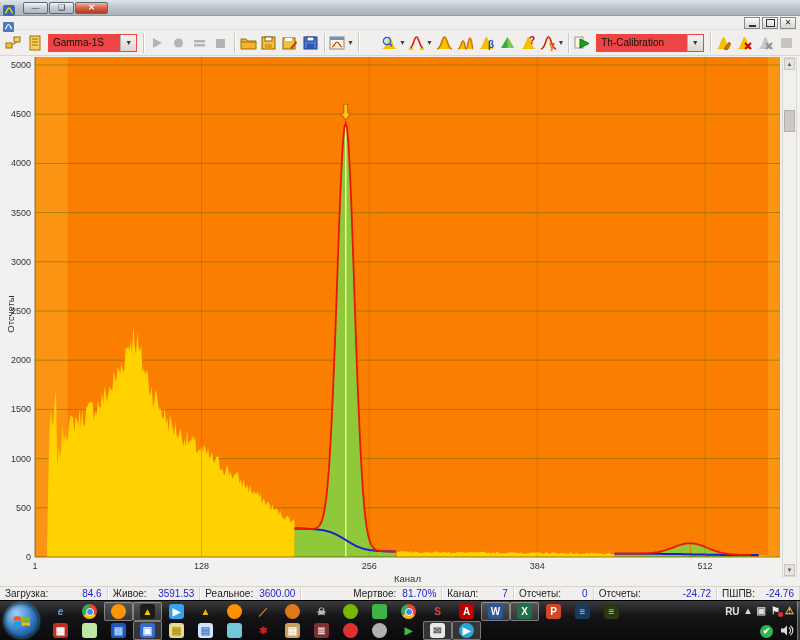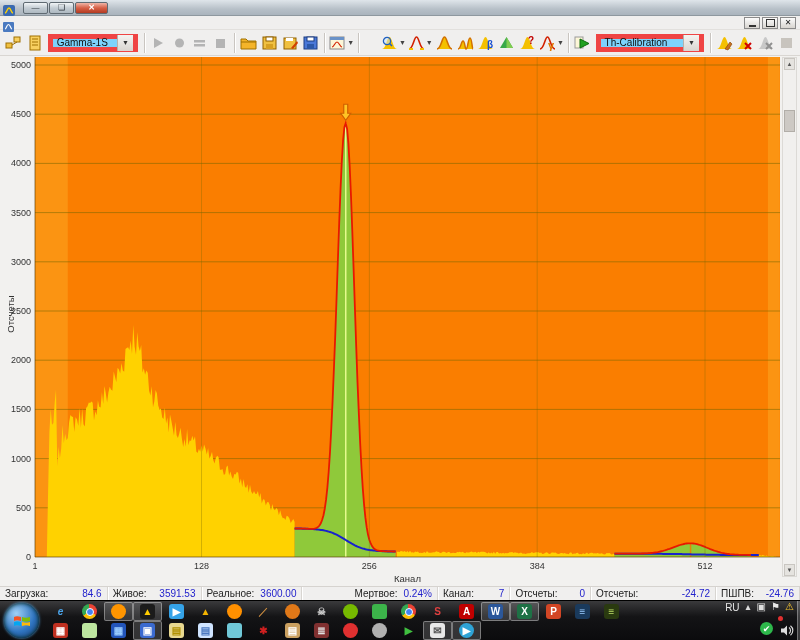--- a/index.html
+++ b/index.html
@@ -27,21 +27,21 @@
   .mdibtn .minbar{width:7px;height:2px;background:#333;margin-top:6px;}
   .mdibtn .restbox{width:7px;height:6px;border:1px solid #333;}
 
   
   .toolbar{height:26px;background:#f0efee;display:flex;align-items:center;padding:0 3px;border-bottom:1px solid #d9d6d2;box-sizing:border-box;}
   .tb-sep{width:1px;height:20px;background:#c9c5c0;margin:0 3px;box-shadow:1px 0 0 #ffffff;}
   .tb-btn{width:23px;height:22px;display:flex;align-items:center;justify-content:center;border:1px solid transparent;border-radius:2px;}
   .tb-btn svg{display:block;}
   .tb-btn.caret{width:30px;}
   .tb-caret{font-size:7px;color:#444;margin-left:1px;}
-  .combo{height:18px;background:#7dd3fc;border:5px solid #ef4444;display:flex;align-items:center;box-sizing:border-box;margin:0 3px;}
+  .combo{height:18px;background:#ef4444;border:1px solid #ef4444;display:flex;align-items:center;box-sizing:border-box;margin:0 3px;}
   .combo .cv{flex:1;font-size:10px;padding:0 4px;color:#111;white-space:nowrap;overflow:hidden;}
   .combo .cbtn{width:15px;height:16px;background:linear-gradient(#f4f3f1,#d9d5d0);border-left:1px solid #b5b1ac;
     display:flex;align-items:center;justify-content:center;font-size:7px;color:#333;}
 
   
   .plot-region{position:relative;width:800px;height:530px;background:#f2f1ef;}
   .vscroll{position:absolute;left:782px;top:1px;width:15px;height:520px;background:#f1f0ee;border:1px solid #dcdad6;box-sizing:border-box;}
   .vs-arrow{position:absolute;left:1px;width:11px;height:12px;background:#e5e3df;border:1px solid #c9c6c1;
     font-size:6px;color:#555;text-align:center;line-height:11px;box-sizing:border-box;}
   .vs-thumb{position:absolute;left:1px;width:11px;height:22px;background:#cdc9c4;border:1px solid #b2aea8;box-sizing:border-box;}
@@ -61,21 +61,21 @@
   .tb-row{position:absolute;left:46px;height:19px;display:flex;align-items:center;}
   .tb-row.r1{top:1px;}
   .tb-row.r2{top:20px;}
   .tk-cell{width:29px;height:19px;display:flex;align-items:center;justify-content:center;position:relative;}
   .tk-cell.active{background:rgba(255,255,255,.16);border:1px solid rgba(255,255,255,.35);border-radius:2px;box-sizing:border-box;}
   .tk-ico{width:15px;height:15px;border-radius:3px;display:flex;align-items:center;justify-content:center;
     font-size:10px;font-weight:bold;line-height:1;}
   .tk-ico.circle{border-radius:50%;}
   .tray{position:absolute;right:2px;top:0;height:40px;display:flex;align-items:stretch;}
   .tray-left{display:flex;flex-direction:column;justify-content:space-around;align-items:flex-end;padding-right:4px;}
-  .tray-line{display:flex;gap:6px;height:18px;}
+  .tray-line{display:flex;align-items:center;gap:6px;height:18px;font-weight:bold;}
   .tray-txt{color:#e6e6e6;font-size:10px;}
   .tray-ico{color:#ddd;font-size:10px;line-height:1;}
   .clockbox{display:flex;flex-direction:column;justify-content:center;align-items:center;padding:0 8px 0 6px;}
   .clockbox div{color:#eee;font-size:9.5px;line-height:12px;}
   .show-desktop{position:absolute;right:0;top:0;width:2px;height:40px;background:rgba(255,255,255,.18);border-left:1px solid rgba(255,255,255,.3);}
 </style>
 </head>
 <body>
 
 <div class="window">
@@ -347,21 +347,21 @@
       <div class="st-seg" style="width: 112px;">
         <span class="st-label">Живое:</span>
         <span class="st-value">3591.53</span>
       </div>
       <div class="st-seg" style="width: 118px;">
         <span class="st-label">Реальное:</span>
         <span class="st-value">3600.00</span>
       </div>
       <div class="st-seg" style="width: 96px; margin-left: 47px;">
         <span class="st-label">Мертвое:</span>
-        <span class="st-value">0.24%</span>
+        <span class="st-value">81.70%</span>
       </div>
       <div class="st-seg" style="width: 86px;">
         <span class="st-label">Канал:</span>
         <span class="st-value">7</span>
       </div>
       <div class="st-seg" style="width: 96px;">
         <span class="st-label">Отсчеты:</span>
         <span class="st-value">0</span>
       </div>
       <div class="st-seg" style="width: 150px;">

